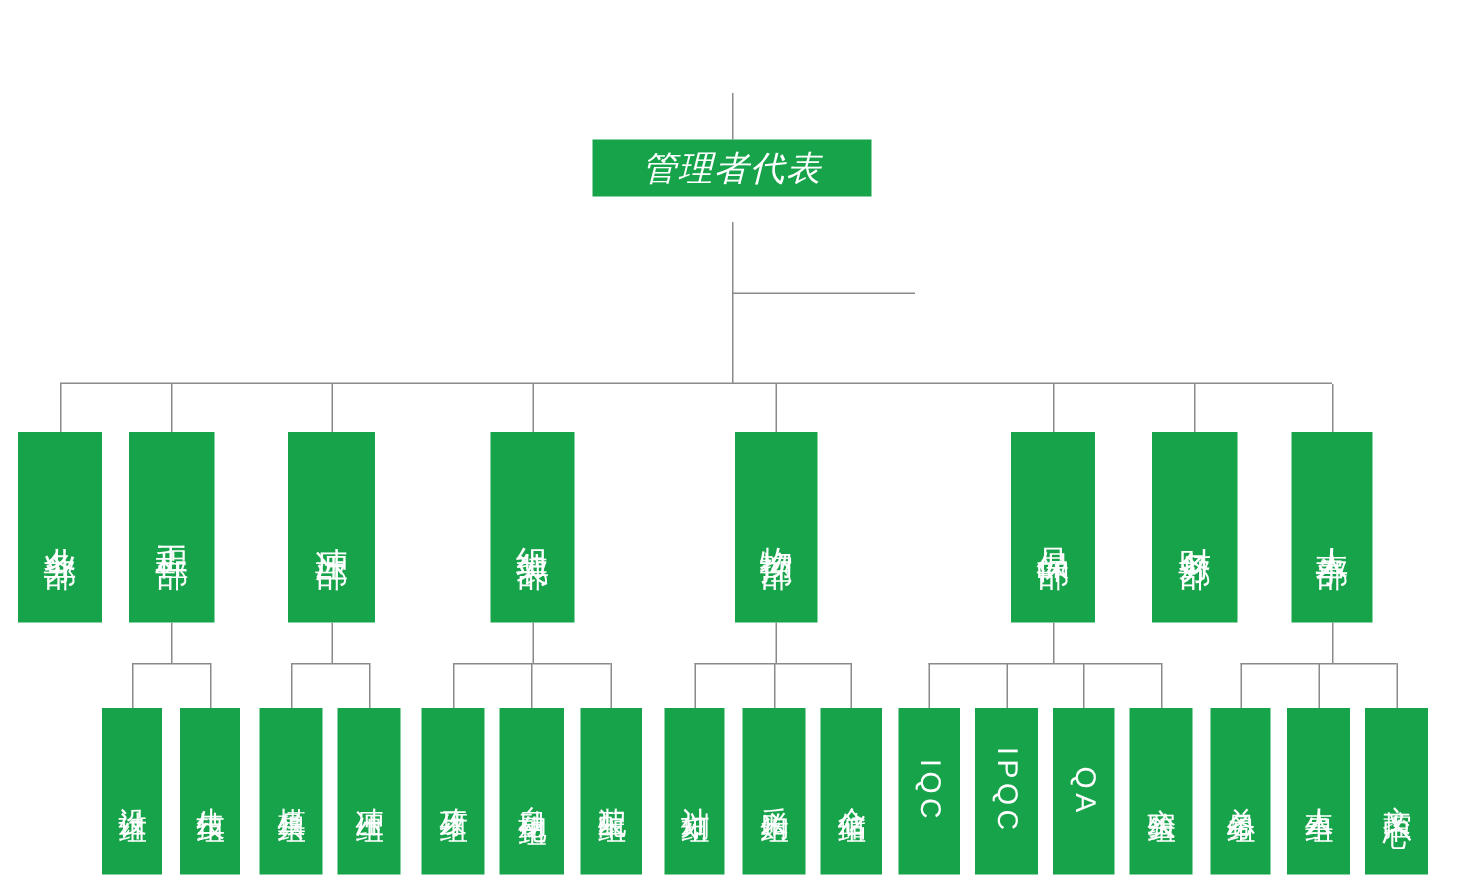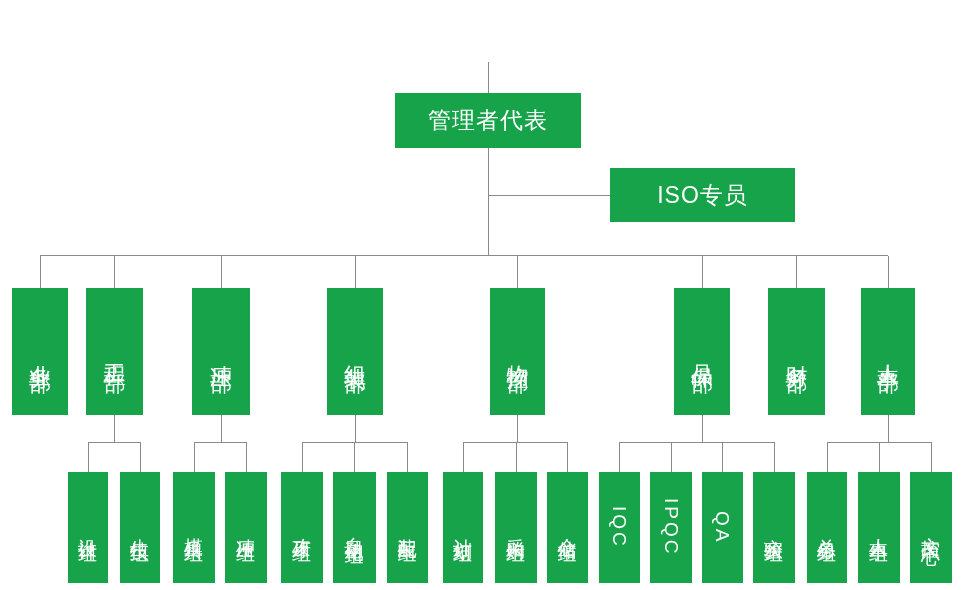--- a/index.html
+++ b/index.html
@@ -37,27 +37,24 @@
   .ln{position:absolute;background:var(--connector);}
   .ln.h{height:1px;}
   .ln.v{width:1px;}
 </style>
 </head>
 <body>
 
 <div class="canvas">
 
 
-  <div class="node h-node" style="left:395px;top:93px;width:186px;height:55px;">
+  <div class="node h-node" style="left:395px;top:93px;width:186px;height:38px;font-style:italic;">
     <span>管理者代表</span>
   </div>
 
-  <div class="node h-node" style="left:610px;top:168px;width:185px;height:54px;">
-    <span>ISO专员</span>
-  </div>
 
   <div class="ln v" style="left:488px;top:62px;height:31px;"></div>
   <div class="ln v" style="left:488px;top:148px;height:108px;"></div>
   <div class="ln h" style="left:488px;top:195px;width:122px;"></div>
 
   <div class="ln h" style="left:40px;top:255px;width:848px;"></div>
   <div class="ln v" style="left:40px;top:256px;height:32px;"></div>
   <div class="ln v" style="left:114px;top:256px;height:32px;"></div>
   <div class="ln v" style="left:221px;top:256px;height:32px;"></div>
   <div class="ln v" style="left:355px;top:256px;height:32px;"></div>

